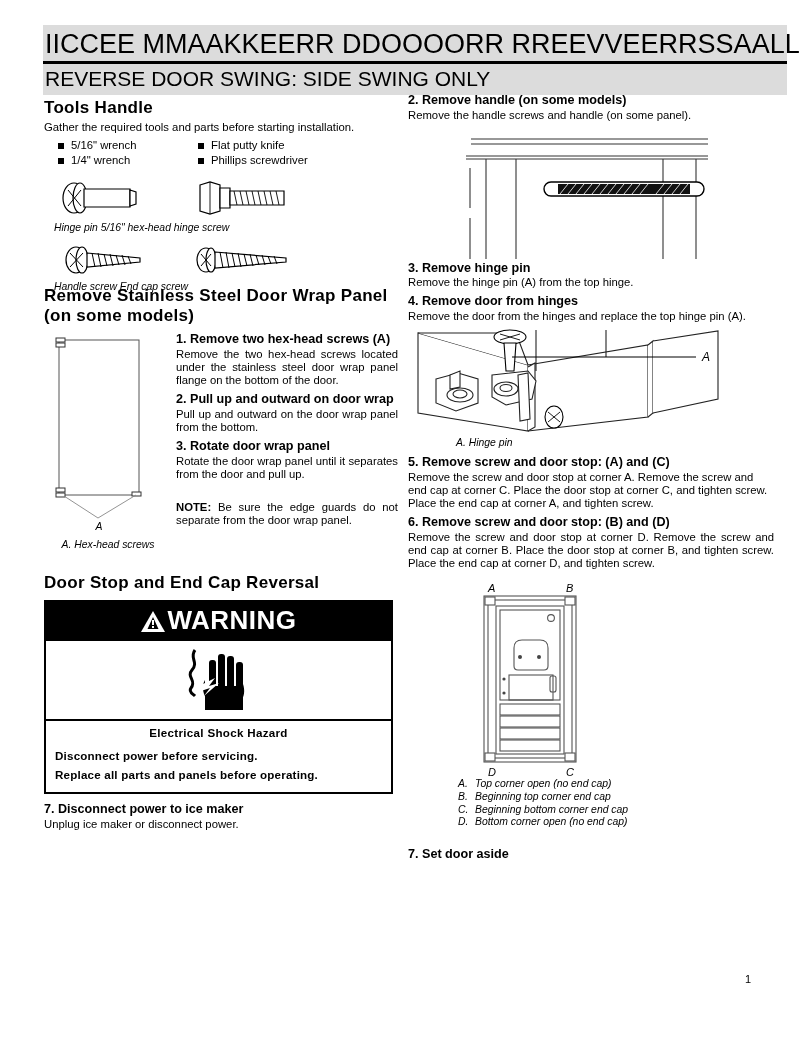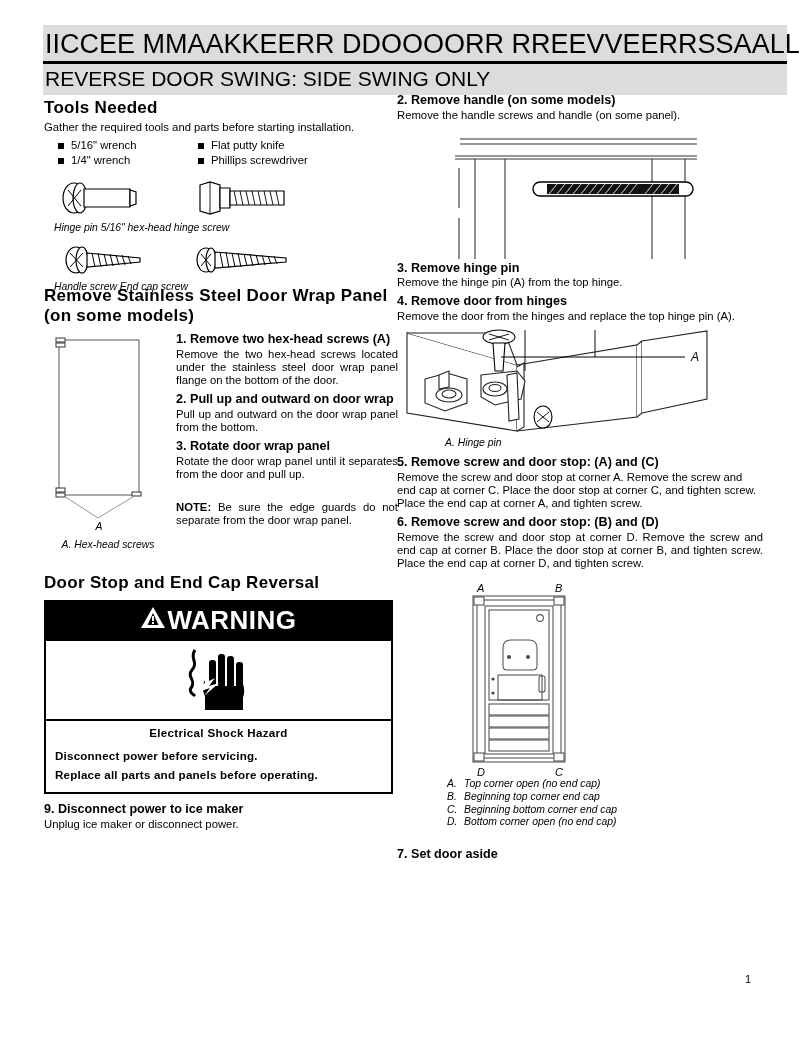--- a/index.html
+++ b/index.html
@@ -27,21 +27,21 @@
     overflow:visible;
   }
   .title-sub{
     font-size:21px;line-height:24px;font-weight:400;
     white-space:nowrap;
     padding:3px 0 4px 2px;
   }
 
   
   .col-left{position:absolute;left:44px;top:97px;width:352px;}
-  .col-right{position:absolute;left:397px;top:93px;width:366px;}
+  .col-right{position:absolute;left:408px;top:93px;width:366px;}
 
   h2.sec{
     font-size:17px;font-weight:bold;margin:0 0 3px 0;line-height:21px;
     letter-spacing:0.3px;
   }
   h2.sec2{
     font-size:17px;font-weight:bold;margin:0 0 4px 0;line-height:20px;
     letter-spacing:0.3px;
   }
   p.body{
@@ -80,21 +80,21 @@
 
   
   .warnbox{
     border:2px solid #000;margin-top:7px;width:349px;box-sizing:border-box;
     background:#fff;
   }
   .warnhead{
     background:#000;color:#fff;text-align:center;
     font-size:26px;font-weight:bold;letter-spacing:0.5px;
     padding:4px 0 5px 0;line-height:28px;
-    display:flex;align-items:flex-start;justify-content:center;
+    display:flex;align-items:flex-end;justify-content:center;
   }
   .warnhead .tri{margin-right:1px;display:inline-block;}
   .warnpic{
     border-top:2px solid #000;border-bottom:2px solid #000;
     height:78px;display:flex;align-items:center;justify-content:center;
   }
   .warntext{padding:5px 9px 8px 9px;}
   .warntext .wt-title{font-size:11.6px;font-weight:bold;text-align:center;margin-bottom:7px;letter-spacing:0.3px;}
   .warntext .wt-line{font-size:11.6px;font-weight:bold;line-height:19px;letter-spacing:0.2px;}
 
@@ -114,21 +114,21 @@
 
 <div class="page">
 
   <div class="titleband">
     <div class="title-main">IICCEE  MMAAKKEERR  DDOOOORR  RREEVVEERRSSAALL</div>
     <div class="title-sub">REVERSE DOOR SWING: SIDE SWING ONLY</div>
   </div>
 
   <div class="col-left">
 
-    <h2 class="sec">Tools  Needed</h2>
+    <h2 class="sec">Tools  Handle</h2>
     <p class="body">Gather  the  required  tools  and  parts  before  starting  installation.</p>
 
     <div class="bullets">
       <div class="bcol">
         <div class="bitem">
           <span class="sq"></span>
           <span>5/16" wrench</span>
         </div>
         <div class="bitem">
           <span class="sq"></span>
@@ -263,21 +263,21 @@
           <path d="M44 40 L56 34 L50 42 L60 39 L45 52 L51 44 L42 47 Z" fill="#fff"></path>
         </svg>
       </div>
       <div class="warntext">
         <div class="wt-title">Electrical  Shock  Hazard</div>
         <div class="wt-line">Disconnect  power  before  servicing.</div>
         <div class="wt-line">Replace  all  parts  and  panels  before  operating.</div>
       </div>
     </div>
 
-    <h3 class="step" style="margin-top:8px;">9. Disconnect power to ice maker</h3>
+    <h3 class="step" style="margin-top:8px;">7. Disconnect power to ice maker</h3>
     <p class="bodyL">Unplug  ice  maker  or  disconnect  power.</p>
   </div>
 
   <div class="col-right">
 
     <h3 class="step first">2. Remove handle (on some models)</h3>
     <p class="bodyL">Remove  the  handle screws  and handle  (on  some  panel).</p>
 
     <div class="imgbox" style="margin-top:10px;">
       <svg width="366" height="127" viewBox="0 0 366 127">

